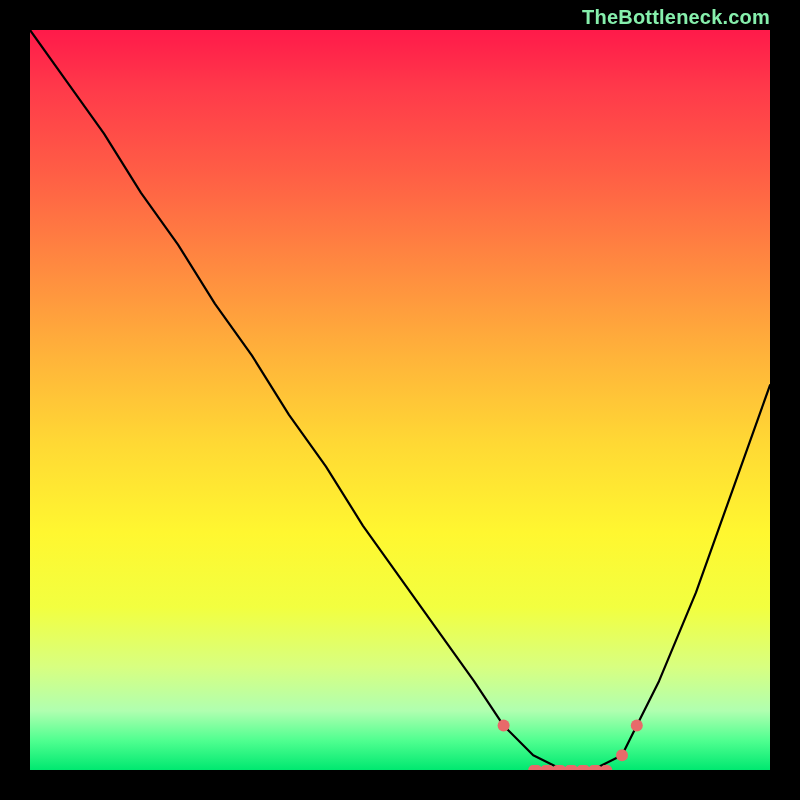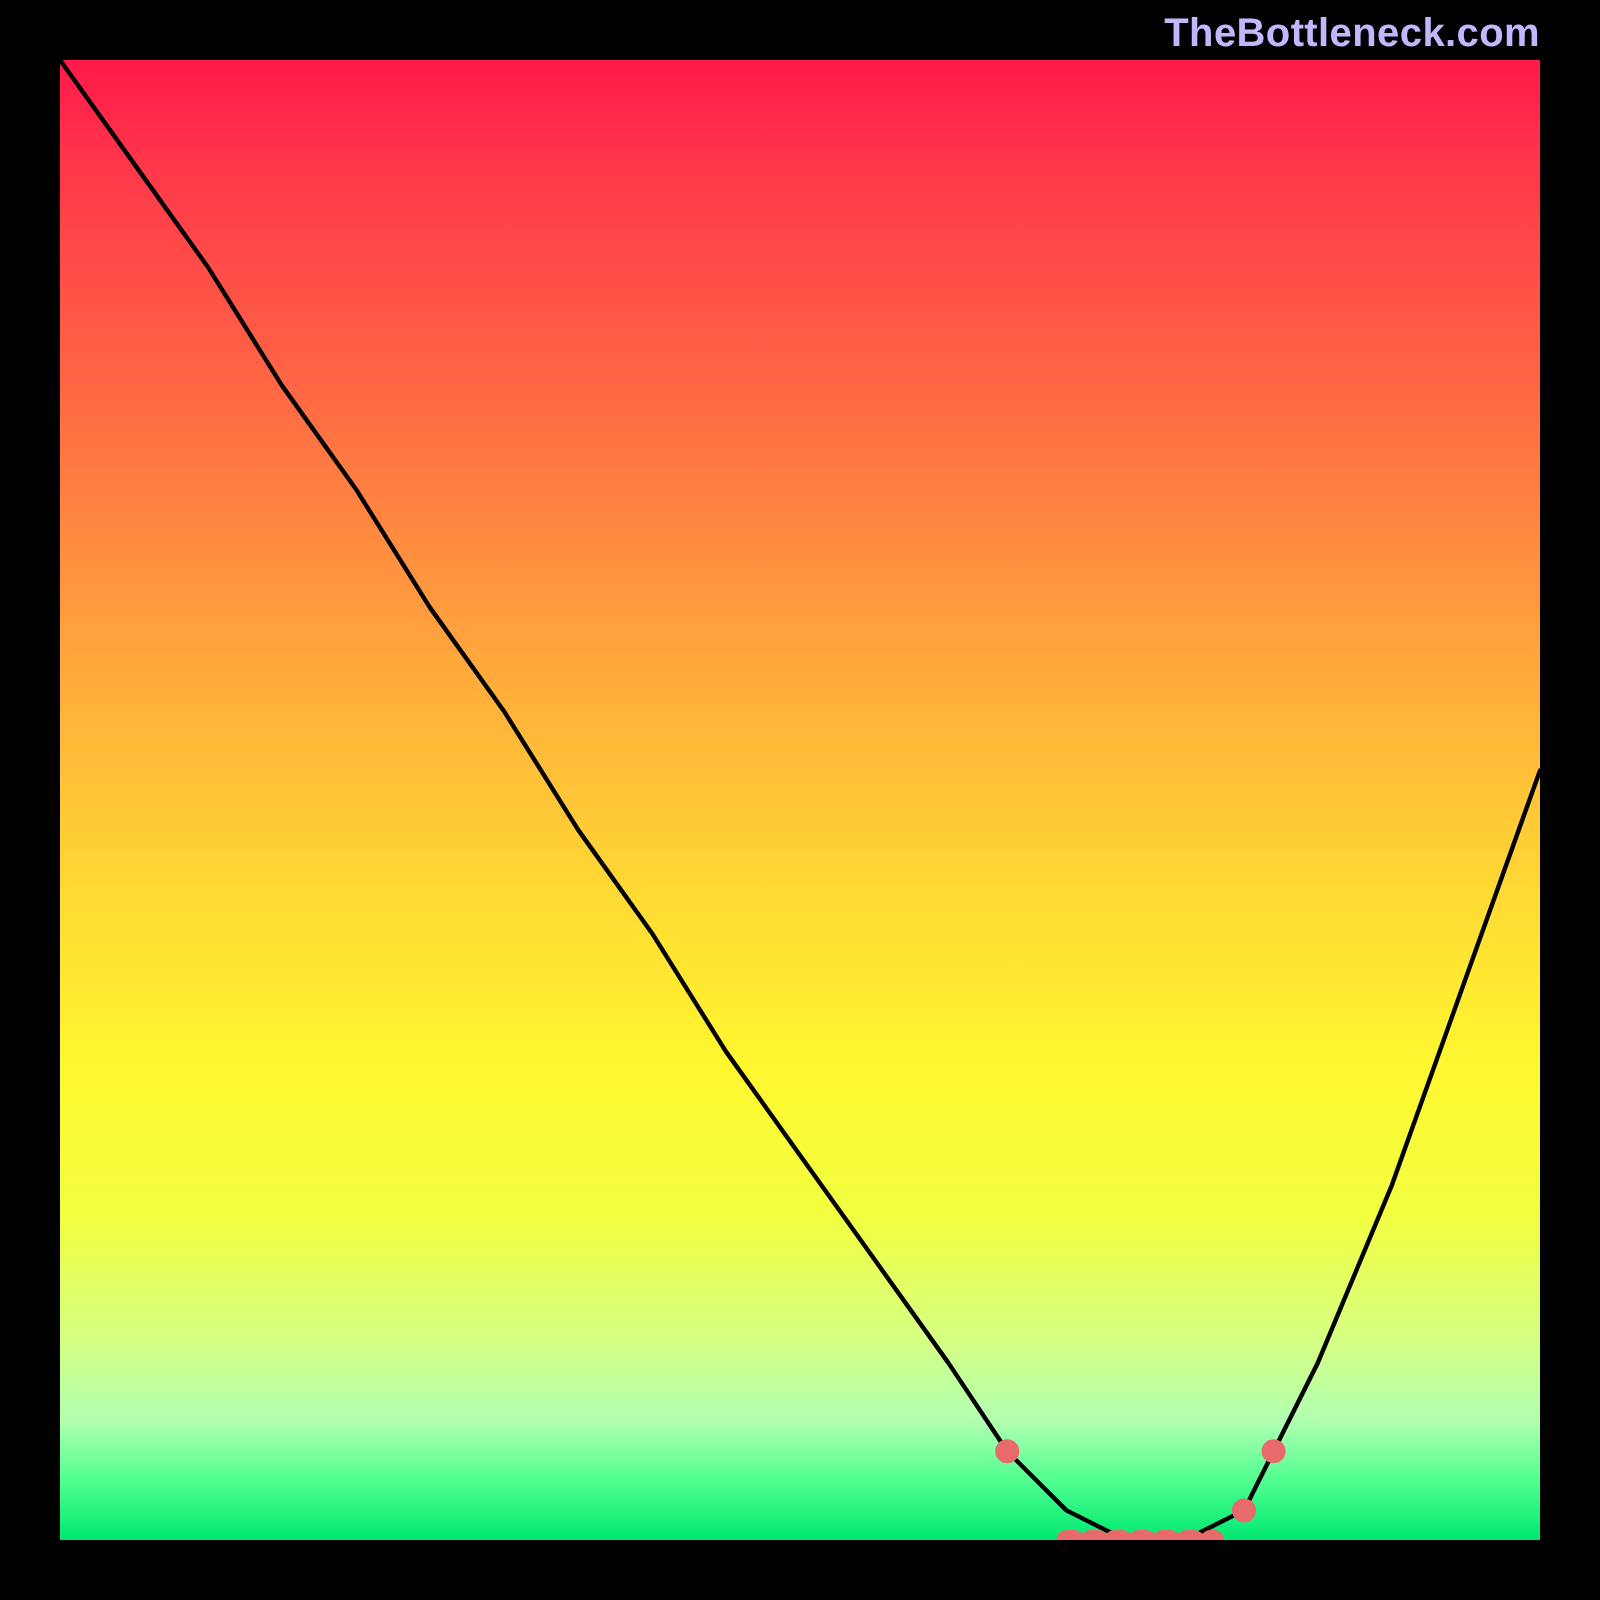--- a/index.html
+++ b/index.html
@@ -35,21 +35,21 @@
       #d8ff80 86%,
       #b0ffb0 92%,
       #50ff90 96%,
       #00e870 100%
     );
   }
   .attribution {
     position: absolute;
     top: 6px;
     right: 30px;
-    color: #c4b5fd;
+    color: #86efac;
     font-size: 20px;
     font-weight: 600;
     letter-spacing: 0.2px;
   }
   svg.curve {
     position: absolute;
     left: 0;
     top: 0;
     width: 740px;
     height: 740px;

